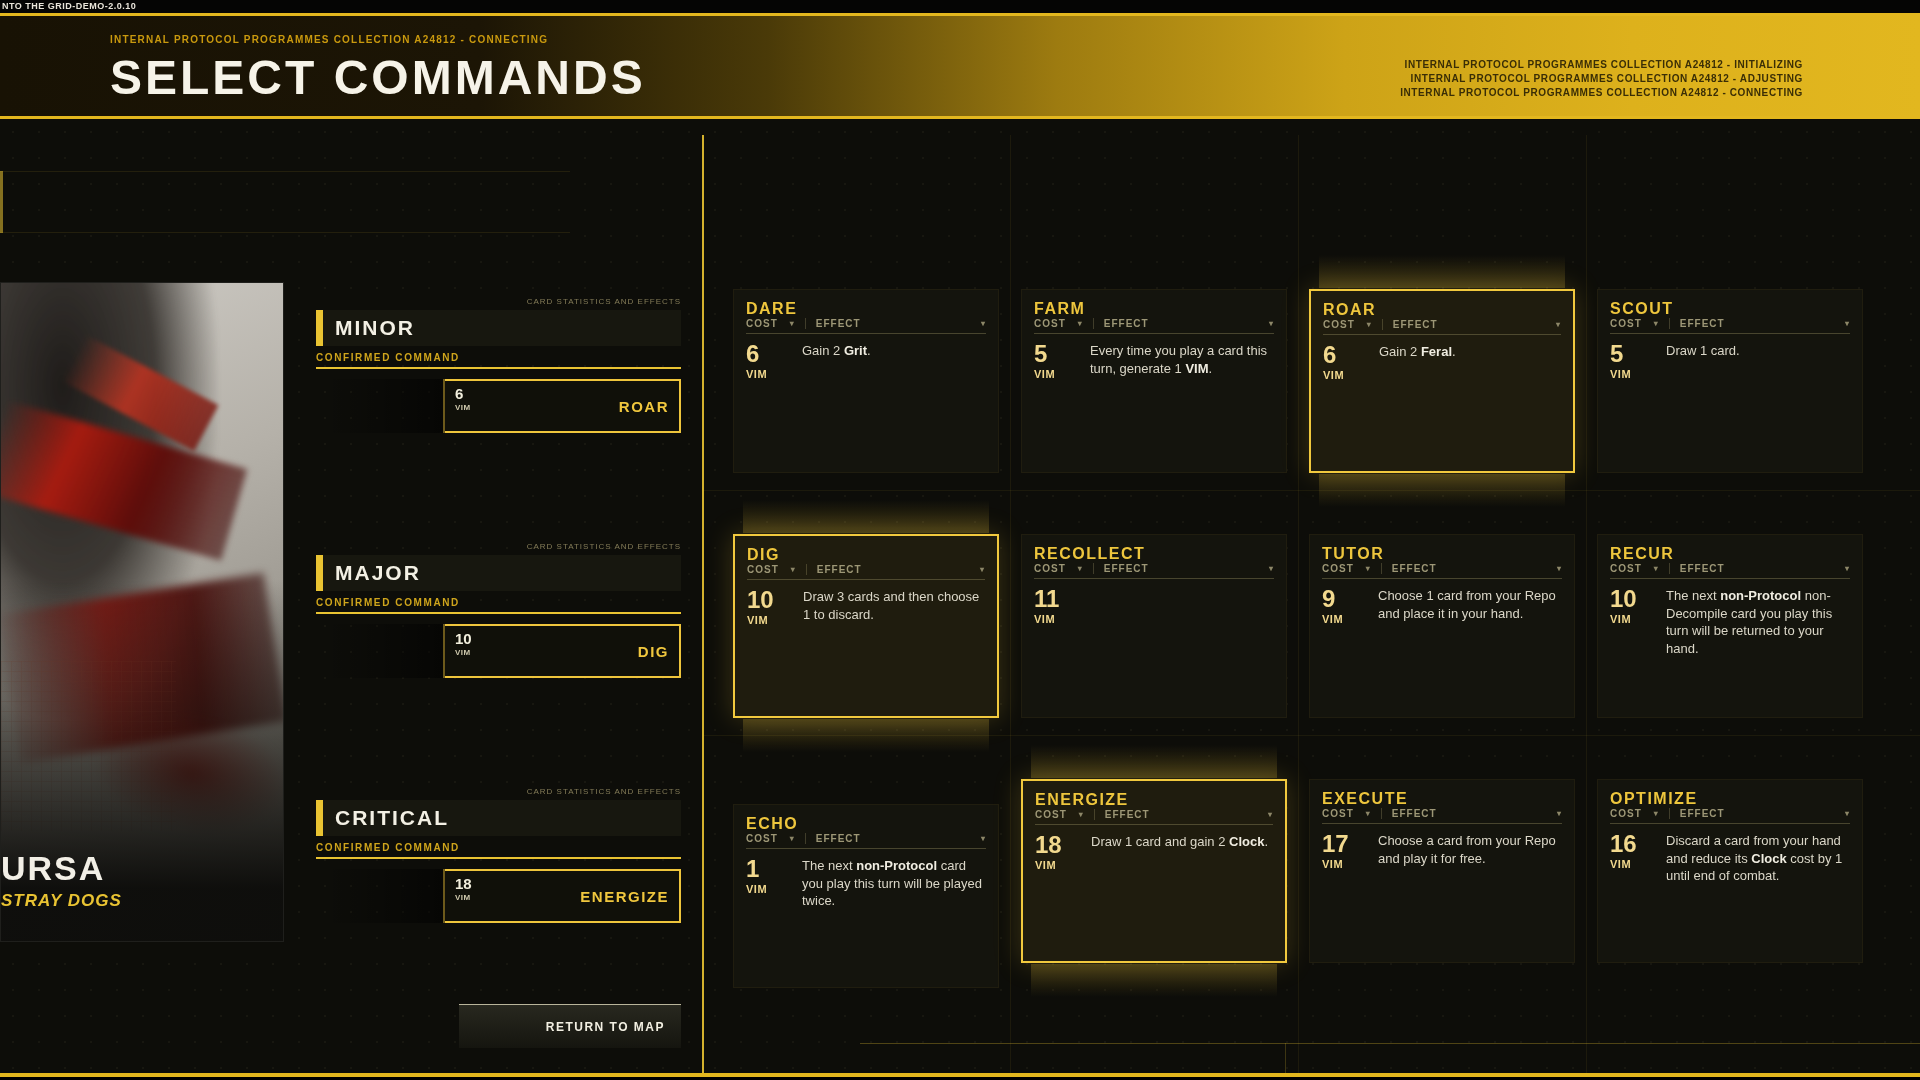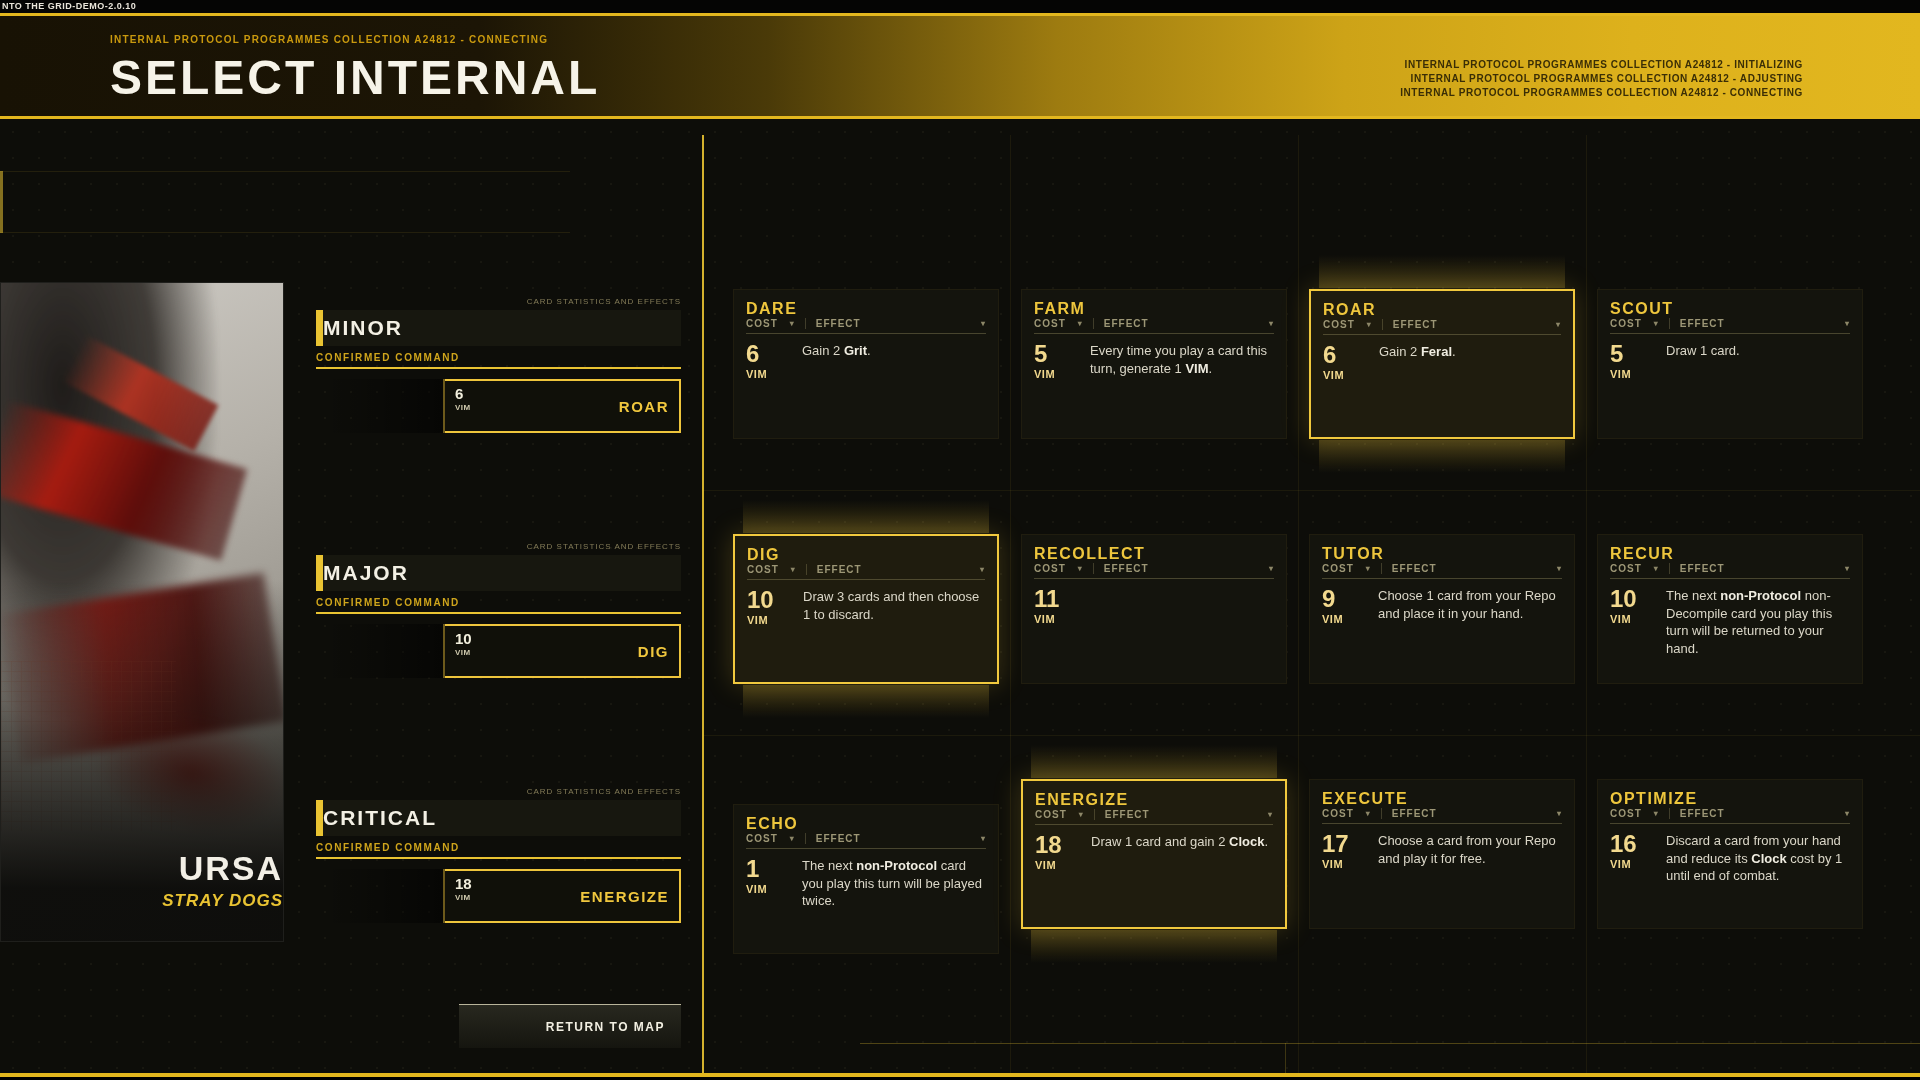--- a/index.html
+++ b/index.html
@@ -44,48 +44,48 @@
   .slash2{left:6px;top:310px;width:270px;height:150px;transform:rotate(-9deg);filter:blur(4px);
     background:linear-gradient(95deg,rgba(70,9,6,0.05) 0%,rgba(125,18,12,0.85) 38%,rgba(70,9,6,0.9) 70%,rgba(40,6,4,0.5) 100%);}
   .slash3{left:64px;top:84px;width:150px;height:52px;transform:rotate(28deg);filter:blur(2px);
     background:linear-gradient(90deg,rgba(192,51,32,0) 0%,rgba(192,51,32,0.85) 45%,rgba(120,20,12,0.8) 100%);}
   .slash4{left:90px;top:430px;width:200px;height:120px;transform:rotate(10deg);filter:blur(5px);
     background:radial-gradient(ellipse at 50% 50%,rgba(120,16,10,0.8) 0%,rgba(120,16,10,0) 70%);}
   .art-mosaic{position:absolute;left:0;bottom:110px;width:62%;height:170px;opacity:.3;
     background-image:linear-gradient(rgba(140,70,45,0.5) 1px,transparent 1px),linear-gradient(90deg,rgba(140,70,45,0.5) 1px,transparent 1px);
     background-size:10px 10px;}
   .art-fade{position:absolute;inset:0;background:linear-gradient(to bottom,rgba(10,10,8,0) 45%,rgba(12,12,9,0.55) 70%,rgba(10,10,8,0.96) 92%);}
-  .char-text{position:absolute;left:0;bottom:30px;width:100%;text-align:right;}
+  .char-text{position:absolute;left:0;bottom:30px;width:100%;text-align:left;}
   .char-name{margin:0;font-size:34px;font-weight:800;color:#f2efe6;letter-spacing:2px;}
   .char-sub{margin:3px 0 0 0;font-size:17px;font-weight:bold;font-style:italic;color:#e9c332;letter-spacing:1px;}
 
   
   .slot{position:absolute;left:316px;width:365px;}
   .slot-meta{text-align:right;font-size:8px;color:#847c58;letter-spacing:1px;margin-bottom:4px;}
-  .tier-bar{background:#17170f;height:36px;display:flex;align-items:center;border-left:7px solid #e9c332;box-sizing:border-box;}
+  .tier-bar{background:#17170f;height:36px;display:flex;align-items:center;border-left:7px solid #e9c332;padding-left:12px;box-sizing:border-box;}
   .tier-label{color:#f3f0e4;font-weight:800;font-size:21px;letter-spacing:2px;}
   .confirmed{color:#cfa51c;font-size:10px;font-weight:bold;letter-spacing:1.6px;margin-top:6px;}
   .slot-underline{height:2px;background:#e9c332;margin-top:4px;}
   .chip{position:relative;margin:10px 0 0 127px;width:238px;height:54px;border:2px solid #eec53c;background:#101009;
     box-sizing:border-box;display:flex;justify-content:space-between;padding:5px 10px;}
   .chip::before{content:'';position:absolute;right:100%;top:-2px;height:54px;width:120px;
     background:linear-gradient(90deg,rgba(0,0,0,0) 0%,rgba(0,0,0,0.55) 100%);}
   .chip-cost{display:flex;flex-direction:column;}
   .chip-cost .n{font-size:15px;font-weight:bold;color:#f2efdd;line-height:1.1;}
   .chip-cost .u{font-size:8px;font-weight:bold;color:#cfc9ad;letter-spacing:.5px;}
   .chip-cmd{align-self:center;color:#f0c73e;font-weight:800;font-size:15px;letter-spacing:1.5px;}
 
   .return-btn{position:absolute;left:459px;top:885px;width:222px;height:44px;cursor:pointer;
     background:linear-gradient(180deg,#28281f,#15150f);border:none;border-top:1px solid #b9b49a;
     color:#f2efe2;font-family:"Liberation Sans",sans-serif;font-weight:bold;font-size:12px;letter-spacing:1.5px;
     text-align:right;padding-right:16px;}
 
   
   .grid{position:absolute;left:733px;top:170px;width:1130px;height:648px;}
-  .card{position:absolute;width:266px;height:150px;background:#14140d;border:1px solid rgba(233,195,50,0.06);
+  .card{position:absolute;width:266px;height:184px;background:#14140d;border:1px solid rgba(233,195,50,0.06);
     box-sizing:border-box;padding:10px 12px;cursor:pointer;}
   .card.selected{background:#1f1c0e;border:2px solid #f1c93e;box-shadow:0 0 26px rgba(240,200,60,0.22);}
   .card.selected::before{content:'';position:absolute;left:8px;right:8px;top:-36px;height:33px;
     background:linear-gradient(to top,rgba(240,200,60,0.22),rgba(240,200,60,0));}
   .card.selected::after{content:'';position:absolute;left:8px;right:8px;bottom:-36px;height:33px;
     background:linear-gradient(to bottom,rgba(240,200,60,0.22),rgba(240,200,60,0));}
   .card-name{color:#eec63d;font-weight:800;font-size:16px;letter-spacing:1.5px;}
   .card-filters{display:flex;align-items:center;padding-bottom:4px;
     border-bottom:1px solid rgba(170,160,110,0.35);color:#9d9776;font-size:10px;letter-spacing:1px;font-weight:bold;}
   .f-cost{display:flex;align-items:center;gap:12px;padding-right:10px;border-right:1px solid rgba(170,160,110,0.3);}
@@ -104,21 +104,21 @@
 <div class="stage">
 
   <div class="topstrip">
     <span class="version">NTO THE GRID-DEMO-2.0.10</span>
   </div>
   <div class="goldline gl-t1"></div>
 
   <header class="band">
     <div class="band-left">
       <div class="band-status">INTERNAL PROTOCOL PROGRAMMES COLLECTION A24812 - CONNECTING</div>
-      <h1 class="page-title">SELECT INTERNAL</h1>
+      <h1 class="page-title">SELECT COMMANDS</h1>
     </div>
     <div class="band-right">
       <div class="stat">INTERNAL PROTOCOL PROGRAMMES COLLECTION A24812 - INITIALIZING</div>
       <div class="stat">INTERNAL PROTOCOL PROGRAMMES COLLECTION A24812 - ADJUSTING</div>
       <div class="stat">INTERNAL PROTOCOL PROGRAMMES COLLECTION A24812 - CONNECTING</div>
     </div>
   </header>
   <div class="goldline gl-t2"></div>
 
   <main class="content">

